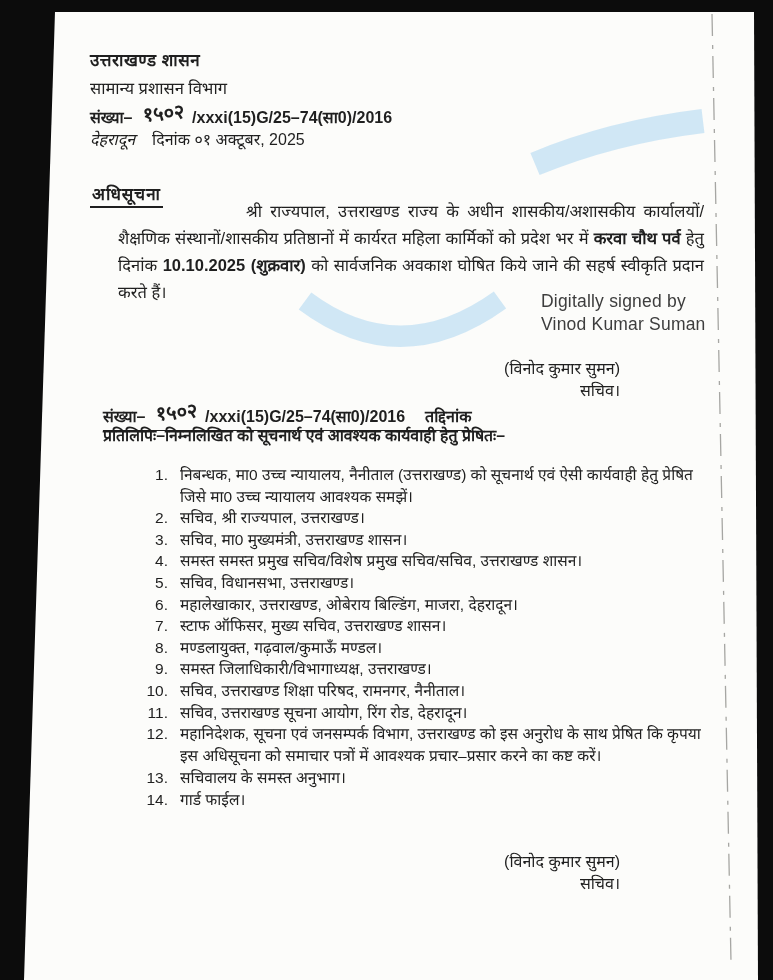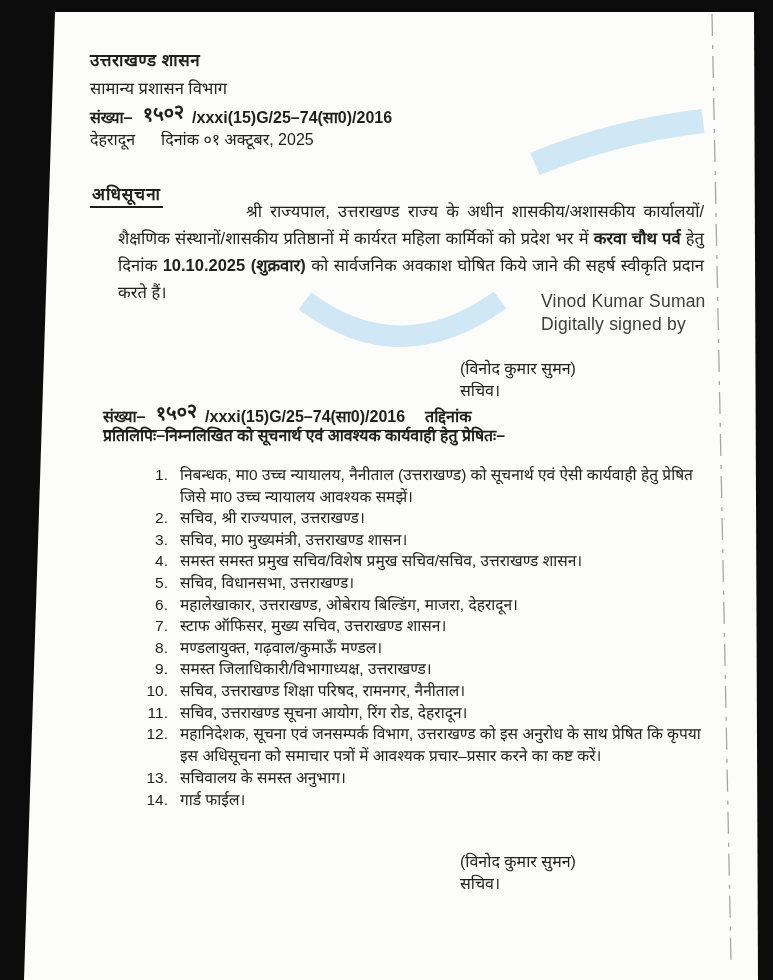--- a/index.html
+++ b/index.html
@@ -14,42 +14,42 @@
     clip-path:polygon(55px 12px,754px 12px,758px 100%,24px 100%);
   }
   .overlay{position:absolute;inset:0;pointer-events:none;}
   .txt{position:absolute;}
   
   .hdr{left:90px;width:600px;text-align:left;}
   .org{top:48px;font-size:17px;font-weight:bold;letter-spacing:.5px;}
   .dept{top:76px;font-size:16.5px;}
   .refline{top:102px;font-size:16px;font-weight:bold;}
   .placedate{top:128px;font-size:16px;}
-  .placedate .place{margin-right:26px;}
+  .placedate .place{margin-right:17px;font-style:italic;}
   .notice{top:182px;font-size:17px;font-weight:bold;letter-spacing:1px;}
   .notice span{border-bottom:2px solid #1f1f1f;padding:0 2px 2px;}
   .hand{
     display:inline-block;font-size:20px;font-weight:bold;
     transform:rotate(-5deg) translateY(-3px);
     margin:0 8px 0 10px;
   }
   
   .para{
     left:118px;top:198px;width:586px;
     font-size:16.5px;line-height:27px;text-align:justify;
     text-indent:128px;
   }
   .para b{font-weight:bold;}
   
   .dsig{
     left:541px;top:290px;width:225px;
     font-size:17.5px;line-height:23px;color:#3d3d3d;letter-spacing:.2px;
   }
   
-  .signer{width:160px;text-align:left;font-size:16px;line-height:22px;}
+  .signer{width:160px;text-align:right;font-size:16px;line-height:22px;}
   .signer1{left:460px;top:358px;}
   .signer2{left:460px;top:851px;}
   
   .refline2{left:103px;top:401px;font-size:16px;font-weight:bold;}
   .refline2 .ul{display:inline-block;border-bottom:1.6px solid #1f1f1f;padding-bottom:2px;}
   .refline2 .suffix{margin-left:20px;}
   .copyintro{left:103px;top:424px;font-size:15.8px;font-weight:bold;}
   ol.copy-list{
     position:absolute;left:122px;top:452px;width:575px;
     margin:12px;padding:0;list-style:none;counter-reset:item;
@@ -85,22 +85,22 @@
 </div>
 <div class="txt hdr notice">
   <span>अधिसूचना</span>
 </div>
 
 <div class="txt para">
   <span>श्री राज्यपाल, उत्तराखण्ड राज्य के अधीन शासकीय/अशासकीय कार्यालयों/शैक्षणिक संस्थानों/शासकीय प्रतिष्ठानों में कार्यरत महिला कार्मिकों को प्रदेश भर में </span><b>करवा चौथ पर्व</b><span> हेतु दिनांक </span><b>10.10.2025 (शुक्रवार)</b><span> को सार्वजनिक अवकाश घोषित किये जाने की सहर्ष स्वीकृति प्रदान करते हैं।</span>
 </div>
 
 <div class="txt dsig">
+  <div>Digitally signed by</div>
   <div>Vinod Kumar Suman</div>
-  <div>Digitally signed by</div>
 </div>
 
 <div class="txt signer signer1">
   <div>(विनोद कुमार सुमन)</div>
   <div>सचिव।</div>
 </div>
 
 <div class="txt refline2">
   <span class="ul">
     <span>संख्या–</span><span class="hand">१५०२</span><span>/xxxi(15)G/25–74(सा0)/2016</span><span class="suffix">तद्दिनांक</span>

